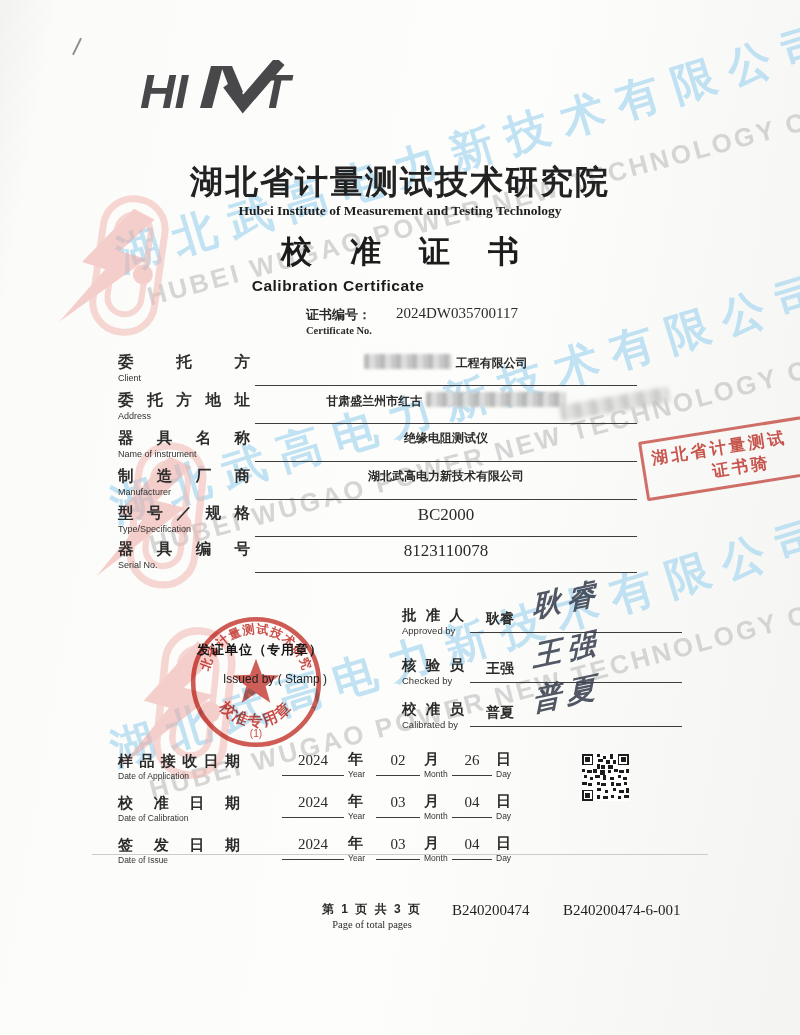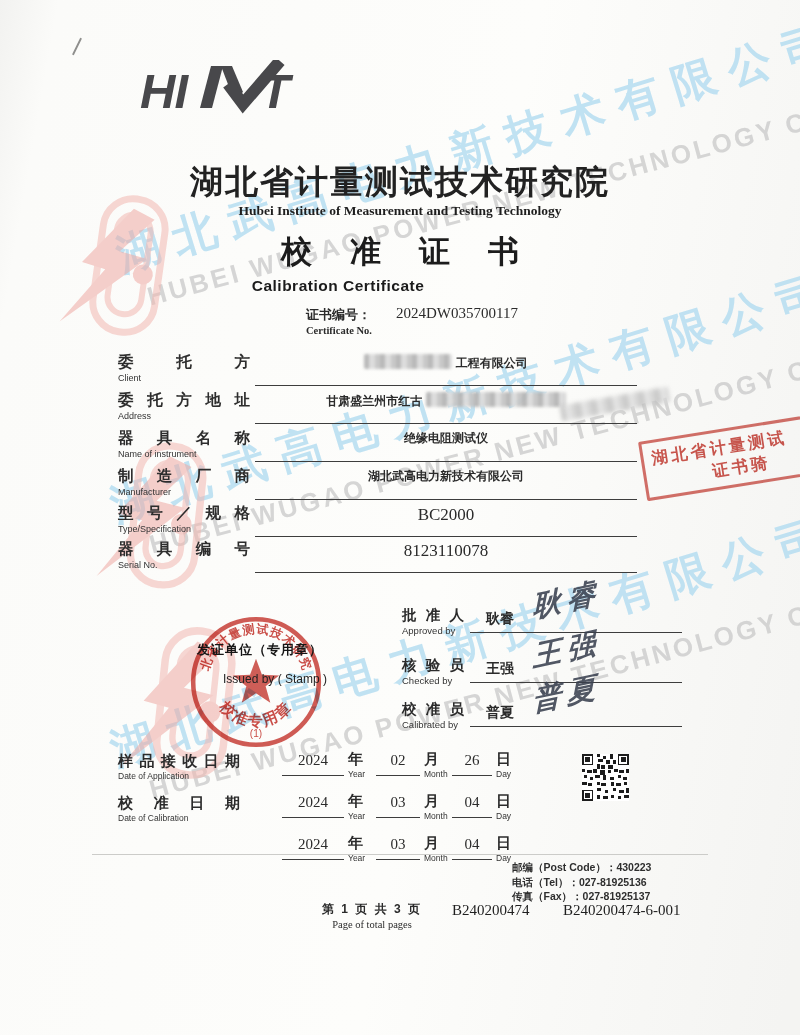--- a/index.html
+++ b/index.html
@@ -273,20 +273,24 @@
         <div class="u-cn">月</div>
         <div class="u-en">Month</div>
       </div>
     <div class="d-val" style="left:452px;width:40px;">04</div>
     <div class="d-unit" style="left:496px;">
         <div class="u-cn">日</div>
         <div class="u-en">Day</div>
       </div>
   </div>
   <div class="drow" style="top:834px;">
+    <div class="d-label" style="top:2px;">
+        <div class="d-cn">签发日期</div>
+      <div class="d-en">Date of Issue</div>
+      </div>
     <div class="d-val" style="left:282px;width:62px;">2024</div>
     <div class="d-unit" style="left:348px;">
         <div class="u-cn">年</div>
         <div class="u-en">Year</div>
       </div>
     <div class="d-val" style="left:376px;width:44px;">03</div>
     <div class="d-unit" style="left:424px;">
         <div class="u-cn">月</div>
         <div class="u-en">Month</div>
       </div>
@@ -347,25 +351,20 @@
         <rect x="27" y="21" width="2" height="3"></rect>
       <rect x="9" y="25" width="2" height="3"></rect>
         <rect x="13" y="26" width="3" height="2"></rect>
         <rect x="18" y="25" width="2" height="2"></rect>
       <rect x="22" y="26" width="2" height="2"></rect>
         <rect x="26" y="25" width="3" height="2"></rect>
     </g>
   </svg>
 
   <div class="divider"></div>
-  <div class="foot-right">
-    <div>邮编（Post Code）：430223</div>
-    <div>电话（Tel）：027-81925136</div>
-    <div>传真（Fax）：027-81925137</div>
-  </div>
   <div class="pageline">
     <div class="pageline-cn">第 1 页 共 3 页</div>
     <div class="pageline-en">Page of  total pages</div>
   </div>
   <div class="docno" style="left:452px;">B240200474</div>
   <div class="docno" style="left:563px;">B240200474-6-001</div>
 
 </div>
 
 </body></html>

